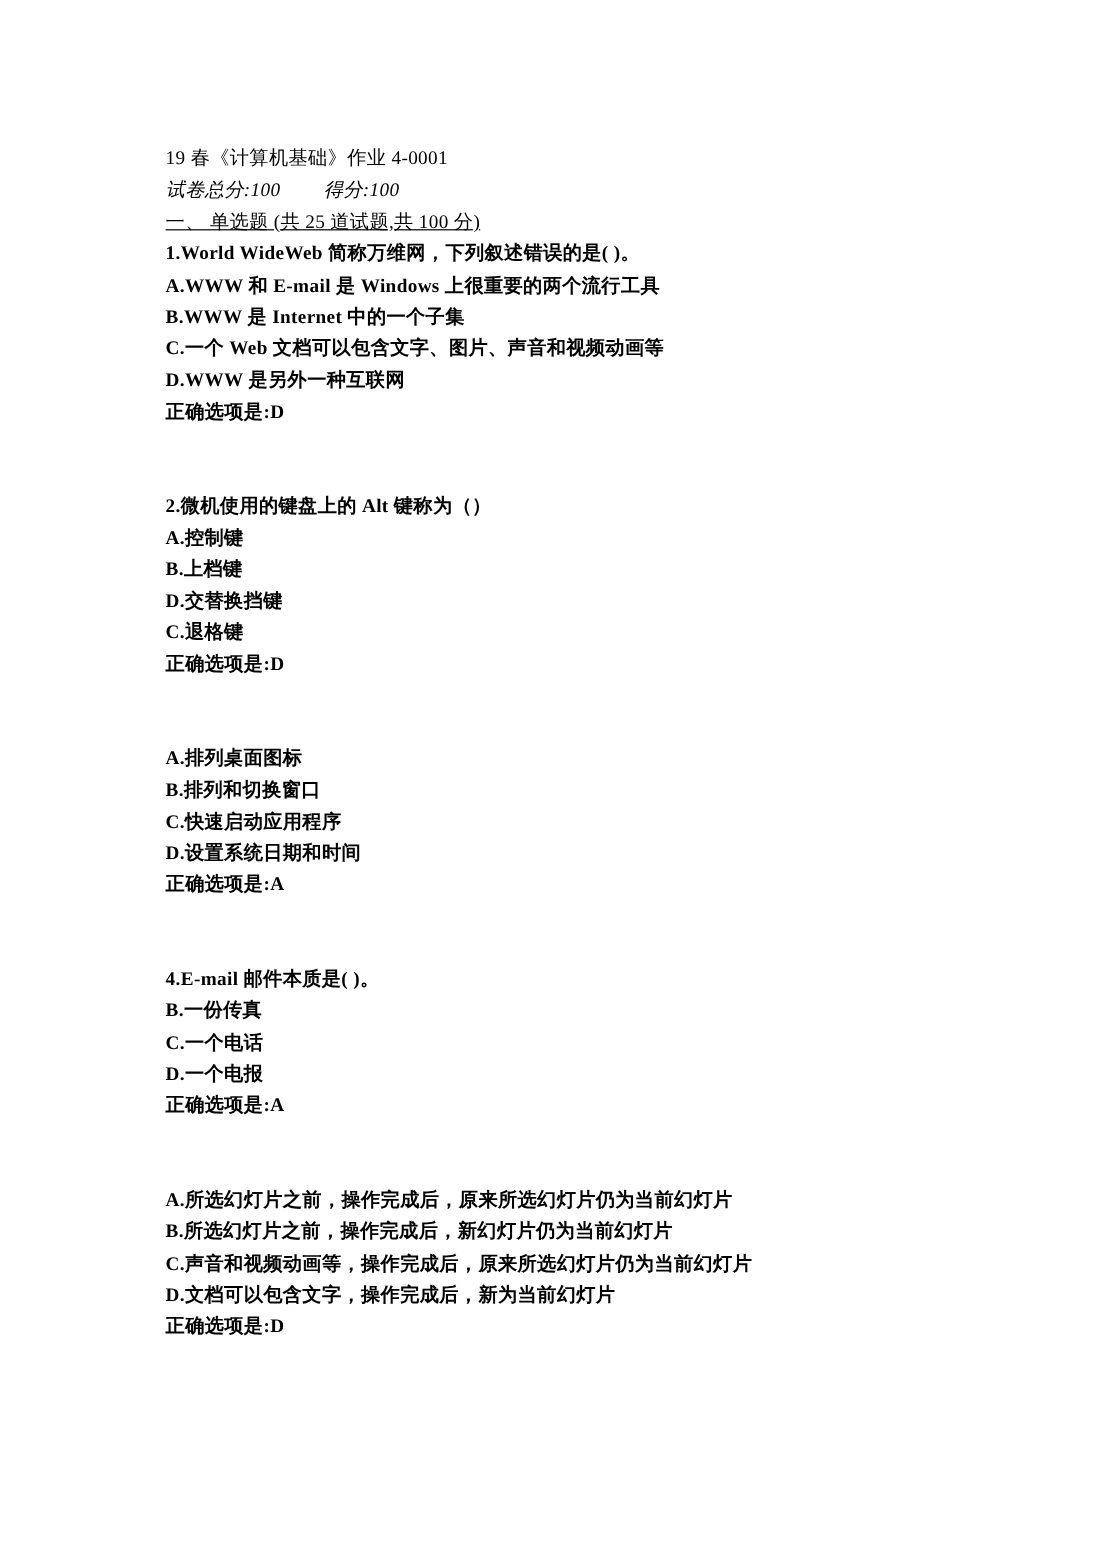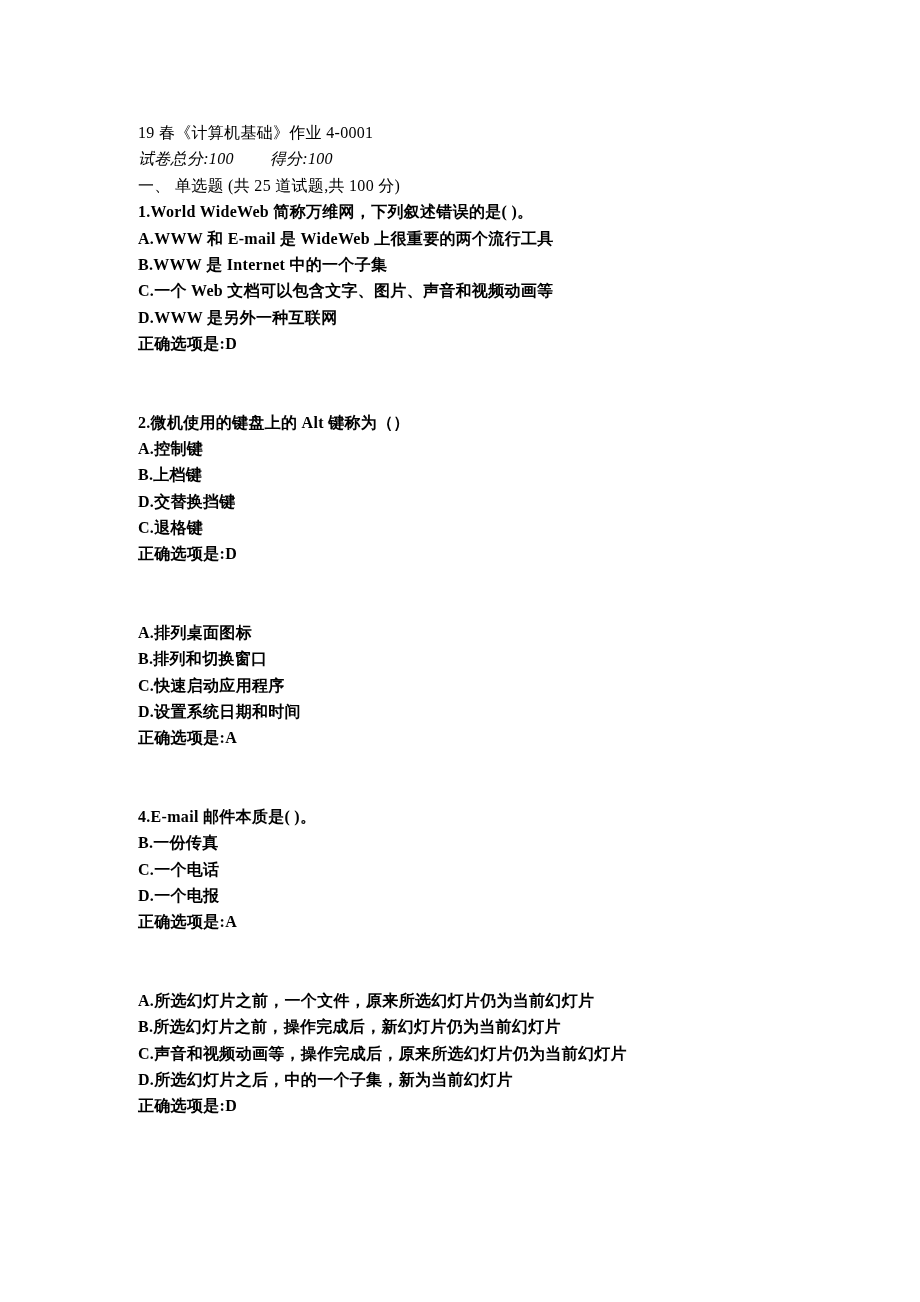--- a/index.html
+++ b/index.html
@@ -12,20 +12,21 @@
       width: 920px;
       box-sizing: border-box;
       color: #000000;
       letter-spacing: 0.3px;
     }
     .header-line {
       margin: 0;
     }
     .section-header {
       margin: 0;
+      text-decoration: underline;
     }
     .question-block {
       margin: 0;
       font-weight: bold;
     }
     .question-spacer {
       height: 52px;
     }
     p {
       margin: 0;
@@ -43,21 +44,21 @@
 <body>
 
 <p class="header-line">19 春《计算机基础》作业 4-0001</p>
 <p class="header-line score-line">
   <span>试卷总分:100</span><span class="score-gap"></span><span>得分:100</span>
 </p>
 <p class="section-header">一、 单选题 (共 25 道试题,共 100 分)</p>
 
 <div class="question-block">
   <p><span>1.</span><span>World WideWeb 简称万维网，下列叙述错误的是( )。</span></p>
-  <p>A.WWW 和 E-mail 是 WideWeb 上很重要的两个流行工具</p>
+  <p>A.WWW 和 E-mail 是 Windows 上很重要的两个流行工具</p>
   <p>B.WWW 是 Internet 中的一个子集</p>
   <p>C.一个 Web 文档可以包含文字、图片、声音和视频动画等</p>
   <p>D.WWW 是另外一种互联网</p>
   <p>正确选项是:D</p>
 </div>
 
 <div class="question-spacer"></div>
 
 <div class="question-block">
   <p><span>2.</span><span>微机使用的键盘上的 Alt 键称为（）</span></p>
@@ -84,18 +85,18 @@
   <p><span>4.</span><span>E-mail 邮件本质是( )。</span></p>
   <p>B.一份传真</p>
   <p>C.一个电话</p>
   <p>D.一个电报</p>
   <p>正确选项是:A</p>
 </div>
 
 <div class="question-spacer"></div>
 
 <div class="question-block">
-  <p>A.所选幻灯片之前，一个文件，原来所选幻灯片仍为当前幻灯片</p>
+  <p>A.所选幻灯片之前，操作完成后，原来所选幻灯片仍为当前幻灯片</p>
   <p>B.所选幻灯片之前，操作完成后，新幻灯片仍为当前幻灯片</p>
   <p>C.声音和视频动画等，操作完成后，原来所选幻灯片仍为当前幻灯片</p>
-  <p>D.所选幻灯片之后，中的一个子集，新为当前幻灯片</p>
+  <p>D.文档可以包含文字，操作完成后，新为当前幻灯片</p>
   <p>正确选项是:D</p>
 </div>
 
 </body></html>

